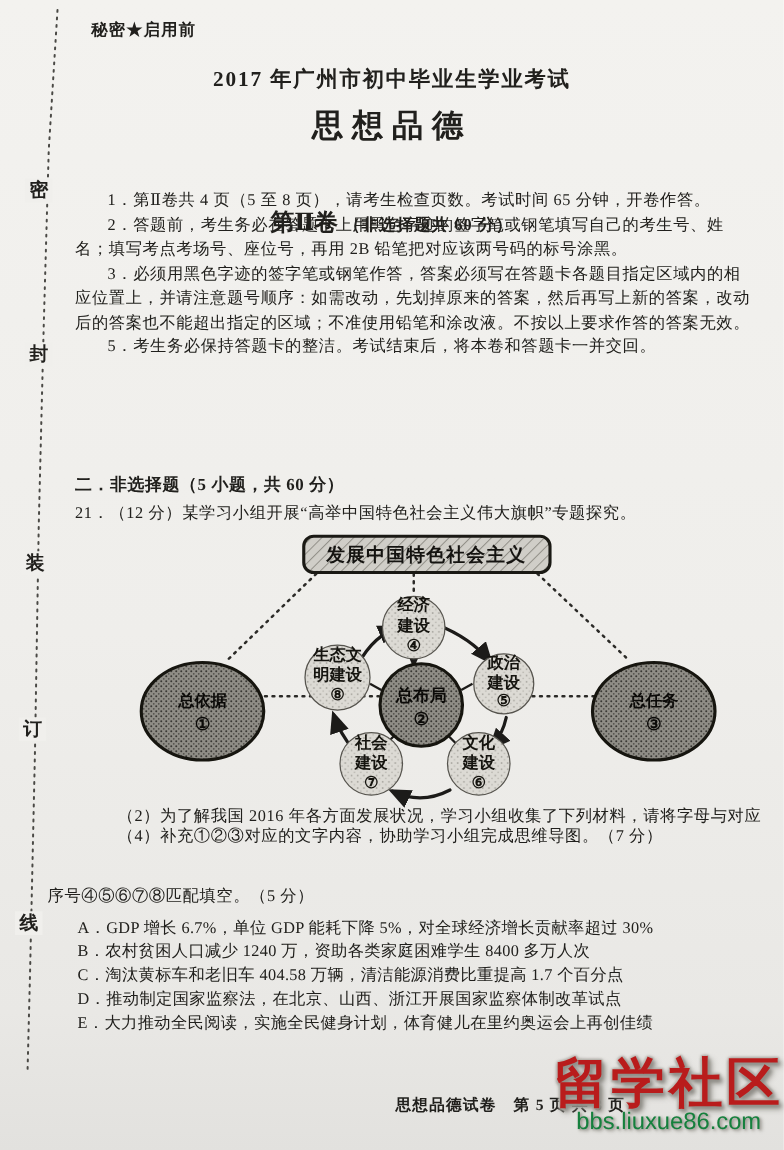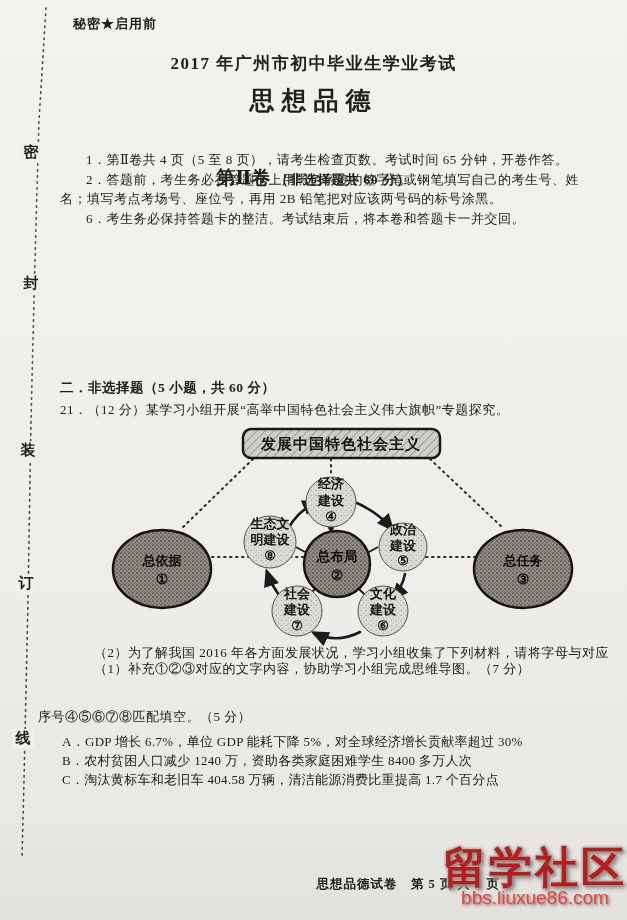--- a/index.html
+++ b/index.html
@@ -27,21 +27,21 @@
   .options{left:62px;top:732px;width:560px;font-size:13px;line-height:19px;letter-spacing:0.3px;}
   .options p{margin:0;}
   .footer{left:0;top:876px;width:500px;text-align:right;font-size:12.5px;font-weight:bold;letter-spacing:1px;}
   .margin-char{left:20px;width:22px;text-align:center;font-size:15px;font-weight:bold;background:#f0efec;}
   .mc0{top:143px;} .mc1{top:274px;} .mc2{top:441px;left:17px;} .mc3{top:574px;left:15px;} .mc4{top:729px;left:12px;}
   .wm{right:0px;top:843px;text-align:center;font-family:"Liberation Sans","DejaVu Sans",sans-serif;}
   .wm-title{
     font-size:43px;font-weight:bold;color:#b91c1c;letter-spacing:3px;line-height:48px;
     text-shadow:2px 2px 3px #8e8c86,-1px -1px 2px #bdbbb5,1px -1px 2px #a8a6a0,-1px 1px 2px #a8a6a0,3px 3px 5px #9b9993;
   }
-  .wm-url{font-size:19px;color:#ef4444;margin-top:-4px;text-shadow:1px 1px 2px #96948d,2px 2px 3px #a5a39c;}
+  .wm-url{font-size:19px;color:#15803d;margin-top:-4px;text-shadow:1px 1px 2px #96948d,2px 2px 3px #a5a39c;}
   svg text{font-family:"Liberation Serif","DejaVu Serif",serif;}
 </style>
 </head>
 <body>
 
 <svg class="abs" style="left:0;top:0;" width="55" height="920">
   <polyline points="46,8 39,120 35,260 31,420 28,600 24,780 22,858" fill="none" stroke="#4a4945" stroke-width="1.6" stroke-dasharray="1.5 4.5" stroke-linecap="round"></polyline>
 </svg>
 <div class="abs margin-char mc0">密</div>
 <div class="abs margin-char mc1">封</div>
@@ -53,21 +53,22 @@
 <div class="abs exam-title">2017 年广州市初中毕业生学业考试</div>
 <div class="abs subject">思想品德</div>
 <div class="abs volume-line">
   <span>第Ⅱ卷</span>
   <span class="volume-note">（非选择题共 60 分）</span>
 </div>
 
 <div class="abs notes">
   <p>1．第Ⅱ卷共 4 页（5 至 8 页），请考生检查页数。考试时间 65 分钟，开卷作答。</p>
   <p>2．答题前，考生务必在答题卡上用黑色字迹的签字笔或钢笔填写自己的考生号、姓名；填写考点考场号、座位号，再用 2B 铅笔把对应该两号码的标号涂黑。</p>
-  <p>6．考生务必保持答题卡的整洁。考试结束后，将本卷和答题卡一并交回。</p>
+  <p>3．必须用黑色字迹的签字笔或钢笔作答，答案必须写在答题卡各题目指定区域内的相应位置上，并请注意题号顺序：如需改动，先划掉原来的答案，然后再写上新的答案，改动后的答案也不能超出指定的区域；不准使用铅笔和涂改液。不按以上要求作答的答案无效。</p>
+  <p>5．考生务必保持答题卡的整洁。考试结束后，将本卷和答题卡一并交回。</p>
 </div>
 
 <div class="abs sec-heading">二．非选择题（5 小题，共 60 分）</div>
 <div class="abs q21">21．（12 分）某学习小组开展“高举中国特色社会主义伟大旗帜”专题探究。</div>
 
 <svg class="abs" style="left:0;top:424px;" width="627" height="240">
   <defs>
     <marker id="ah" markerWidth="8" markerHeight="8" refX="5.5" refY="3" orient="auto">
       <path d="M0,0 L7,3 L0,6 Z" fill="#1c1b19"></path>
     </marker>
@@ -163,28 +164,30 @@
     <text x="383" y="206" text-anchor="middle" font-size="13" font-weight="bold" fill="#15140f">⑥</text>
   </g>
 
   <g>
     <circle cx="337" cy="140" r="33" fill="url(#pdark)" stroke="#16150f" stroke-width="2.5"></circle>
     <text x="337" y="137" text-anchor="middle" font-size="13.5" font-weight="bold" fill="#0b0a08">总布局</text>
     <text x="337" y="156" text-anchor="middle" font-size="14" font-weight="bold" fill="#0b0a08">②</text>
   </g>
 </svg>
 
-<div class="abs q-line q1">（1）补充①②③对应的文字内容，协助学习小组完成思维导图。（7 分）</div>
+<div class="abs q-line q1">（4）补充①②③对应的文字内容，协助学习小组完成思维导图。（7 分）</div>
 <div class="abs q-line q2l1">（2）为了解我国 2016 年各方面发展状况，学习小组收集了下列材料，请将字母与对应</div>
 <div class="abs q-line q2l2">序号④⑤⑥⑦⑧匹配填空。（5 分）</div>
 
 <div class="abs options">
   <p>A．GDP 增长 6.7%，单位 GDP 能耗下降 5%，对全球经济增长贡献率超过 30%</p>
   <p>B．农村贫困人口减少 1240 万，资助各类家庭困难学生 8400 多万人次</p>
   <p>C．淘汰黄标车和老旧车 404.58 万辆，清洁能源消费比重提高 1.7 个百分点</p>
+  <p>D．推动制定国家监察法，在北京、山西、浙江开展国家监察体制改革试点</p>
+  <p>E．大力推动全民阅读，实施全民健身计划，体育健儿在里约奥运会上再创佳绩</p>
 </div>
 
 <div class="abs footer">思想品德试卷　第 5 页 共 8 页</div>
 
 <div class="abs wm">
   <div class="wm-title">留学社区</div>
   <div class="wm-url">bbs.liuxue86.com</div>
 </div>
 
 </body></html>

